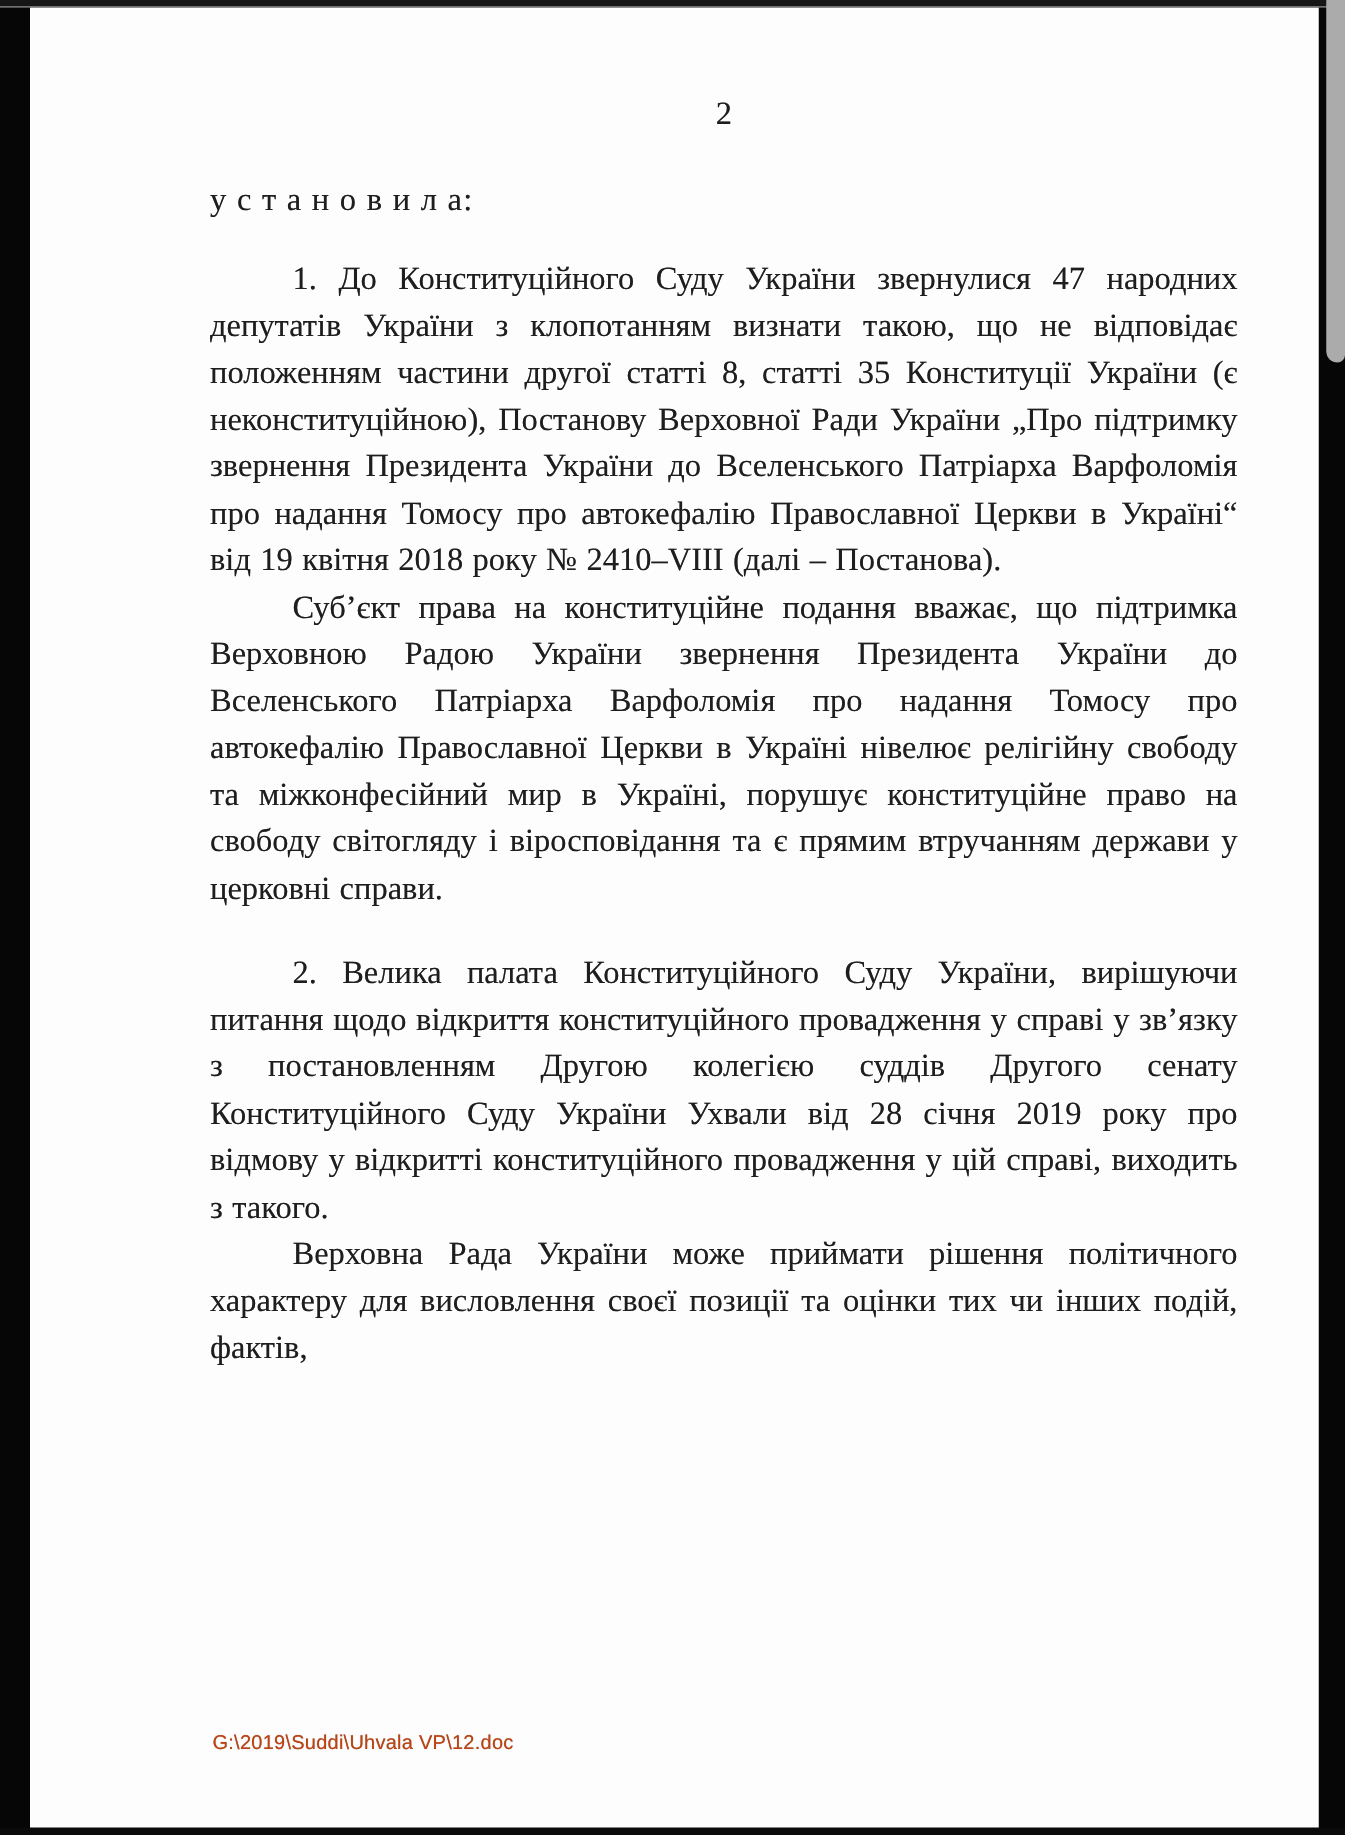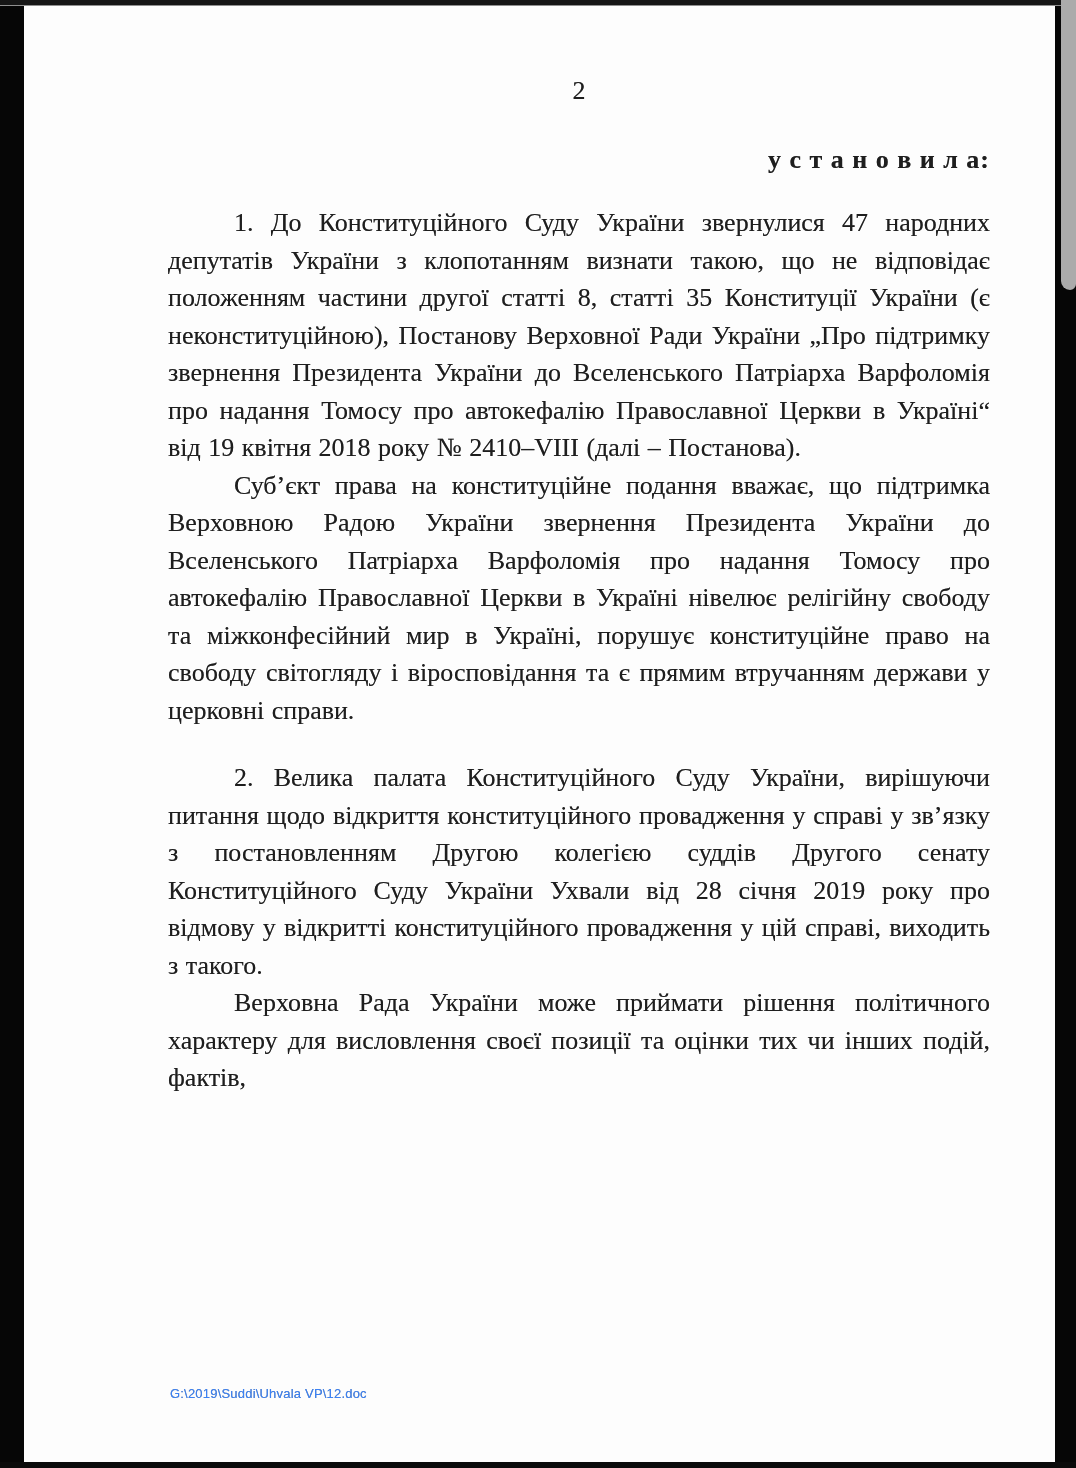--- a/index.html
+++ b/index.html
@@ -63,32 +63,32 @@
     margin-bottom: 10px;
   }
   .para {
     margin: 0;
     text-align: justify;
     word-spacing: 1px;
   }
   .para.indent { text-indent: 66px; }
   .para.gap { margin-top: 30px; }
   .ruling-heading {
-    text-align: right;
-    font-weight: bold;
+    text-align: left;
+    font-weight: normal;
     letter-spacing: 1px;
     margin: 31px 0 26px 0;
   }
   .footer-path {
     position: absolute;
     left: 170px;
     top: 1386px;
     font-family: "Liberation Sans", sans-serif;
-    font-size: 13px;
-    color: #3b82f6;
+    font-size: 16px;
+    color: #c2410c;
     text-shadow: 0 0 0.6px rgba(60,60,60,0.6);
     letter-spacing: 0.2px;
   }
 </style>
 </head>
 <body>
 
 <div class="screen">
 
   <div class="edge-left"></div>

